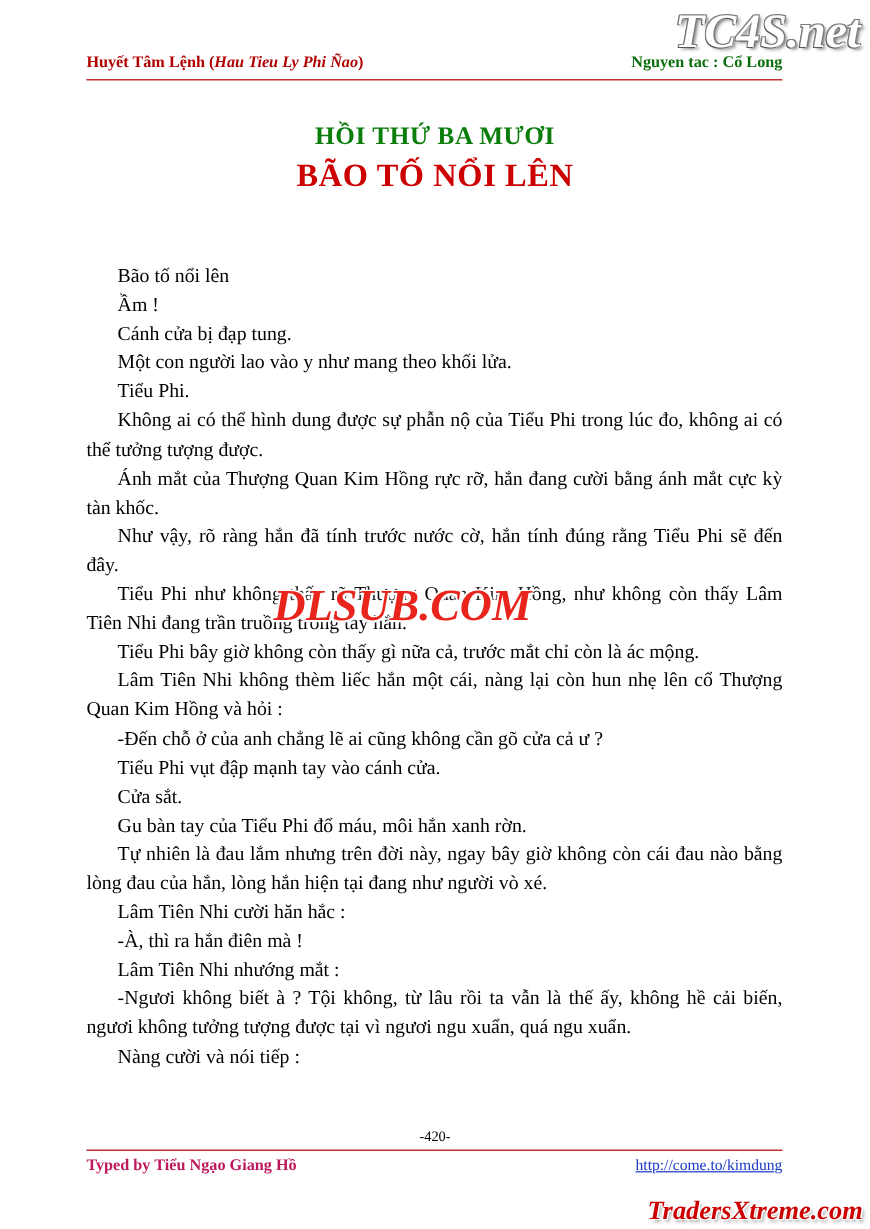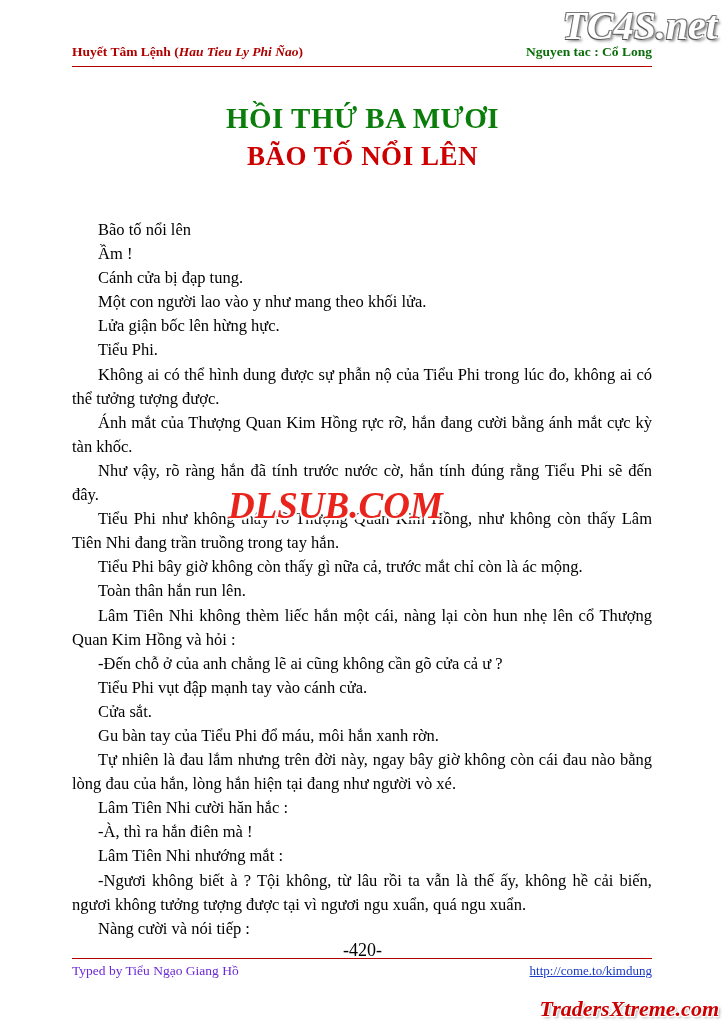--- a/index.html
+++ b/index.html
@@ -69,21 +69,21 @@
 
   
   .title-block {
     position: absolute;
     left: 0;
     top: 100px;
     width: 725px;
     text-align: center;
   }
   .title1 {
-    font-size: 29px;
+    font-size: 21px;
     font-weight: bold;
     color: #0a7d0a;
     letter-spacing: 0.5px;
     line-height: 1.25;
   }
   .title2 {
     font-size: 27px;
     font-weight: bold;
     color: #cc0000;
     letter-spacing: 0.5px;
@@ -128,21 +128,21 @@
     letter-spacing: 0px;
   }
 
   
   .page-num {
     position: absolute;
     left: 0;
     top: 940px;
     width: 725px;
     text-align: center;
-    font-size: 18px;
+    font-size: 12px;
     color: #000;
   }
   .rule-bottom {
     position: absolute;
     left: 72px;
     top: 958px;
     width: 580px;
     height: 1px;
     background: #b00000;
   }
@@ -150,21 +150,21 @@
     position: absolute;
     left: 72px;
     top: 963px;
     width: 580px;
     display: flex;
     justify-content: space-between;
     align-items: flex-start;
     font-size: 13.5px;
     font-family: "Liberation Serif", serif;
   }
-  .footer .left { color: #6d28d9; font-weight: normal; }
+  .footer .left { color: #be185d; font-weight: bold; }
   .footer .right a,
   .footer .right {
     color: #1a39c4;
     text-decoration: underline;
     font-size: 13px;
   }
 
   .wm-bottom {
     position: absolute;
     right: 6px;
@@ -199,28 +199,26 @@
   <div class="title-block">
     <div class="title1">HỒI THỨ BA MƯƠI</div>
     <div class="title2">BÃO TỐ NỔI LÊN</div>
   </div>
 
   <div class="body-text">
     <p>Bão tố nổi lên</p>
     <p>Ầm !</p>
     <p>Cánh cửa bị đạp tung.</p>
     <p>Một con người lao vào y như mang theo khối lửa.</p>
-    <p>Lửa giận bốc lên hừng hực.</p>
     <p>Tiểu Phi.</p>
     <p>Không ai có thể hình dung được sự phẫn nộ của Tiểu Phi trong lúc đo, không ai có thể tưởng tượng được.</p>
     <p>Ánh mắt của Thượng Quan Kim Hồng rực rỡ, hắn đang cười bằng ánh mắt cực kỳ tàn khốc.</p>
     <p>Như vậy, rõ ràng hắn đã tính trước nước cờ, hắn tính đúng rằng Tiểu Phi sẽ đến đây.</p>
     <p>Tiểu Phi như không thấy rõ Thượng Quan Kim Hồng, như không còn thấy Lâm Tiên Nhi đang trần truồng trong tay hắn.</p>
     <p>Tiểu Phi bây giờ không còn thấy gì nữa cả, trước mắt chỉ còn là ác mộng.</p>
-    <p>Toàn thân hắn run lên.</p>
     <p>Lâm Tiên Nhi không thèm liếc hắn một cái, nàng lại còn hun nhẹ lên cổ Thượng Quan Kim Hồng và hỏi :</p>
     <p>-Đến chỗ ở của anh chẳng lẽ ai cũng không cần gõ cửa cả ư ?</p>
     <p>Tiểu Phi vụt đập mạnh tay vào cánh cửa.</p>
     <p>Cửa sắt.</p>
     <p>Gu bàn tay của Tiểu Phi đổ máu, môi hắn xanh rờn.</p>
     <p>Tự nhiên là đau lắm nhưng trên đời này, ngay bây giờ không còn cái đau nào bằng lòng đau của hắn, lòng hắn hiện tại đang như người vò xé.</p>
     <p>Lâm Tiên Nhi cười hăn hắc :</p>
     <p>-À, thì ra hắn điên mà !</p>
     <p>Lâm Tiên Nhi nhướng mắt :</p>
     <p>-Ngươi không biết à ? Tội không, từ lâu rồi ta vẫn là thế ấy, không hề cải biến, ngươi không tưởng tượng được tại vì ngươi ngu xuẩn, quá ngu xuẩn.</p>

